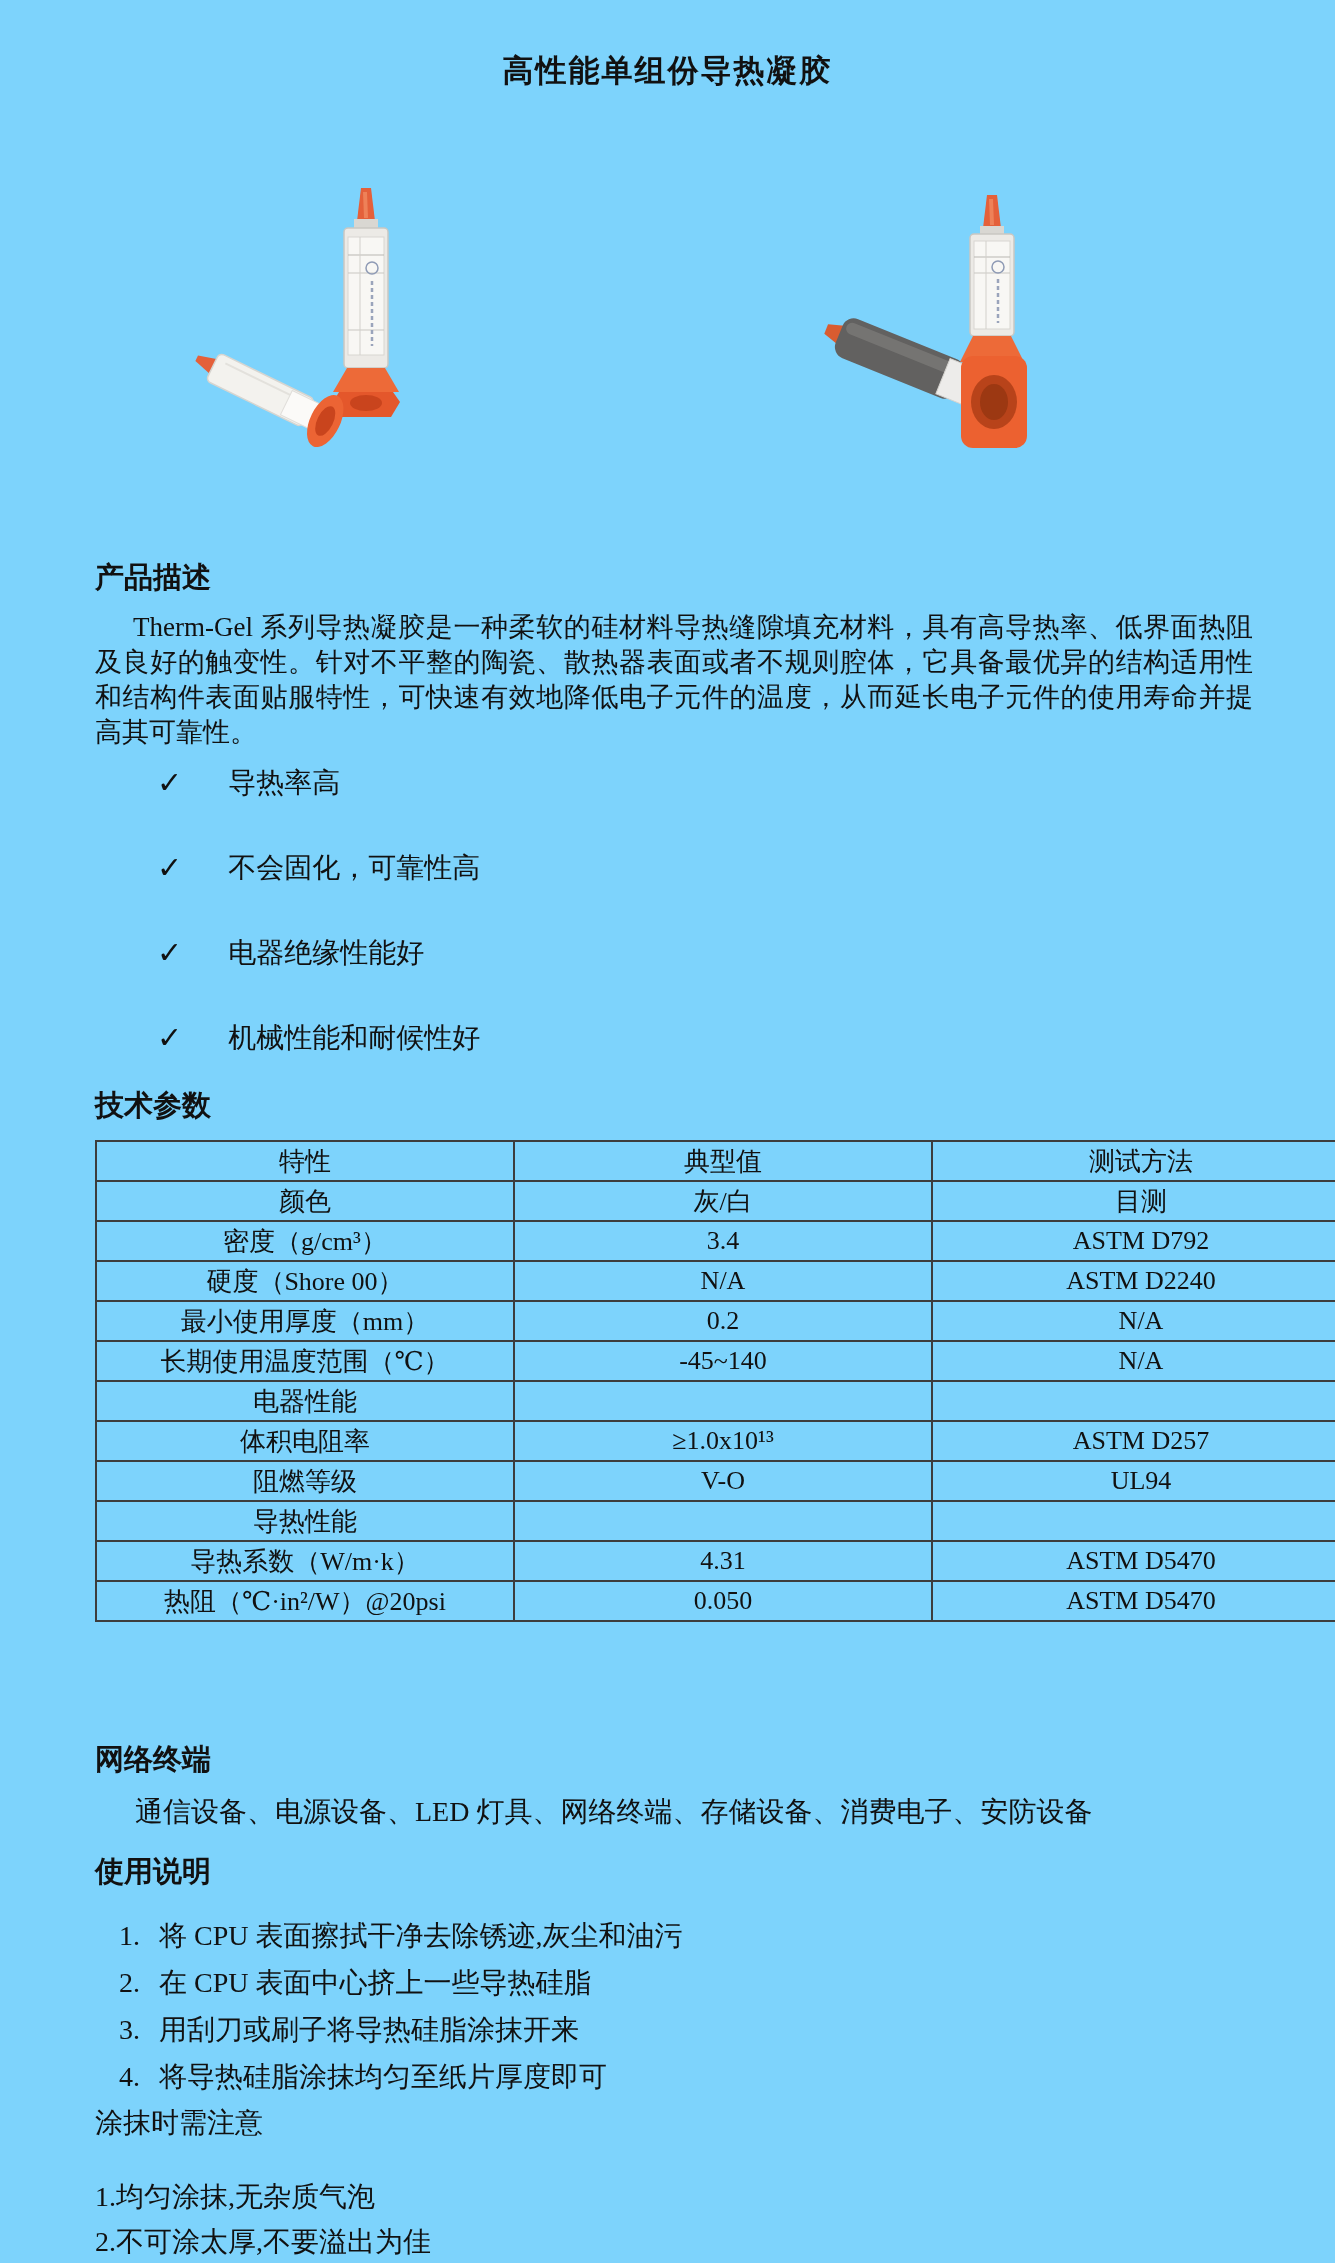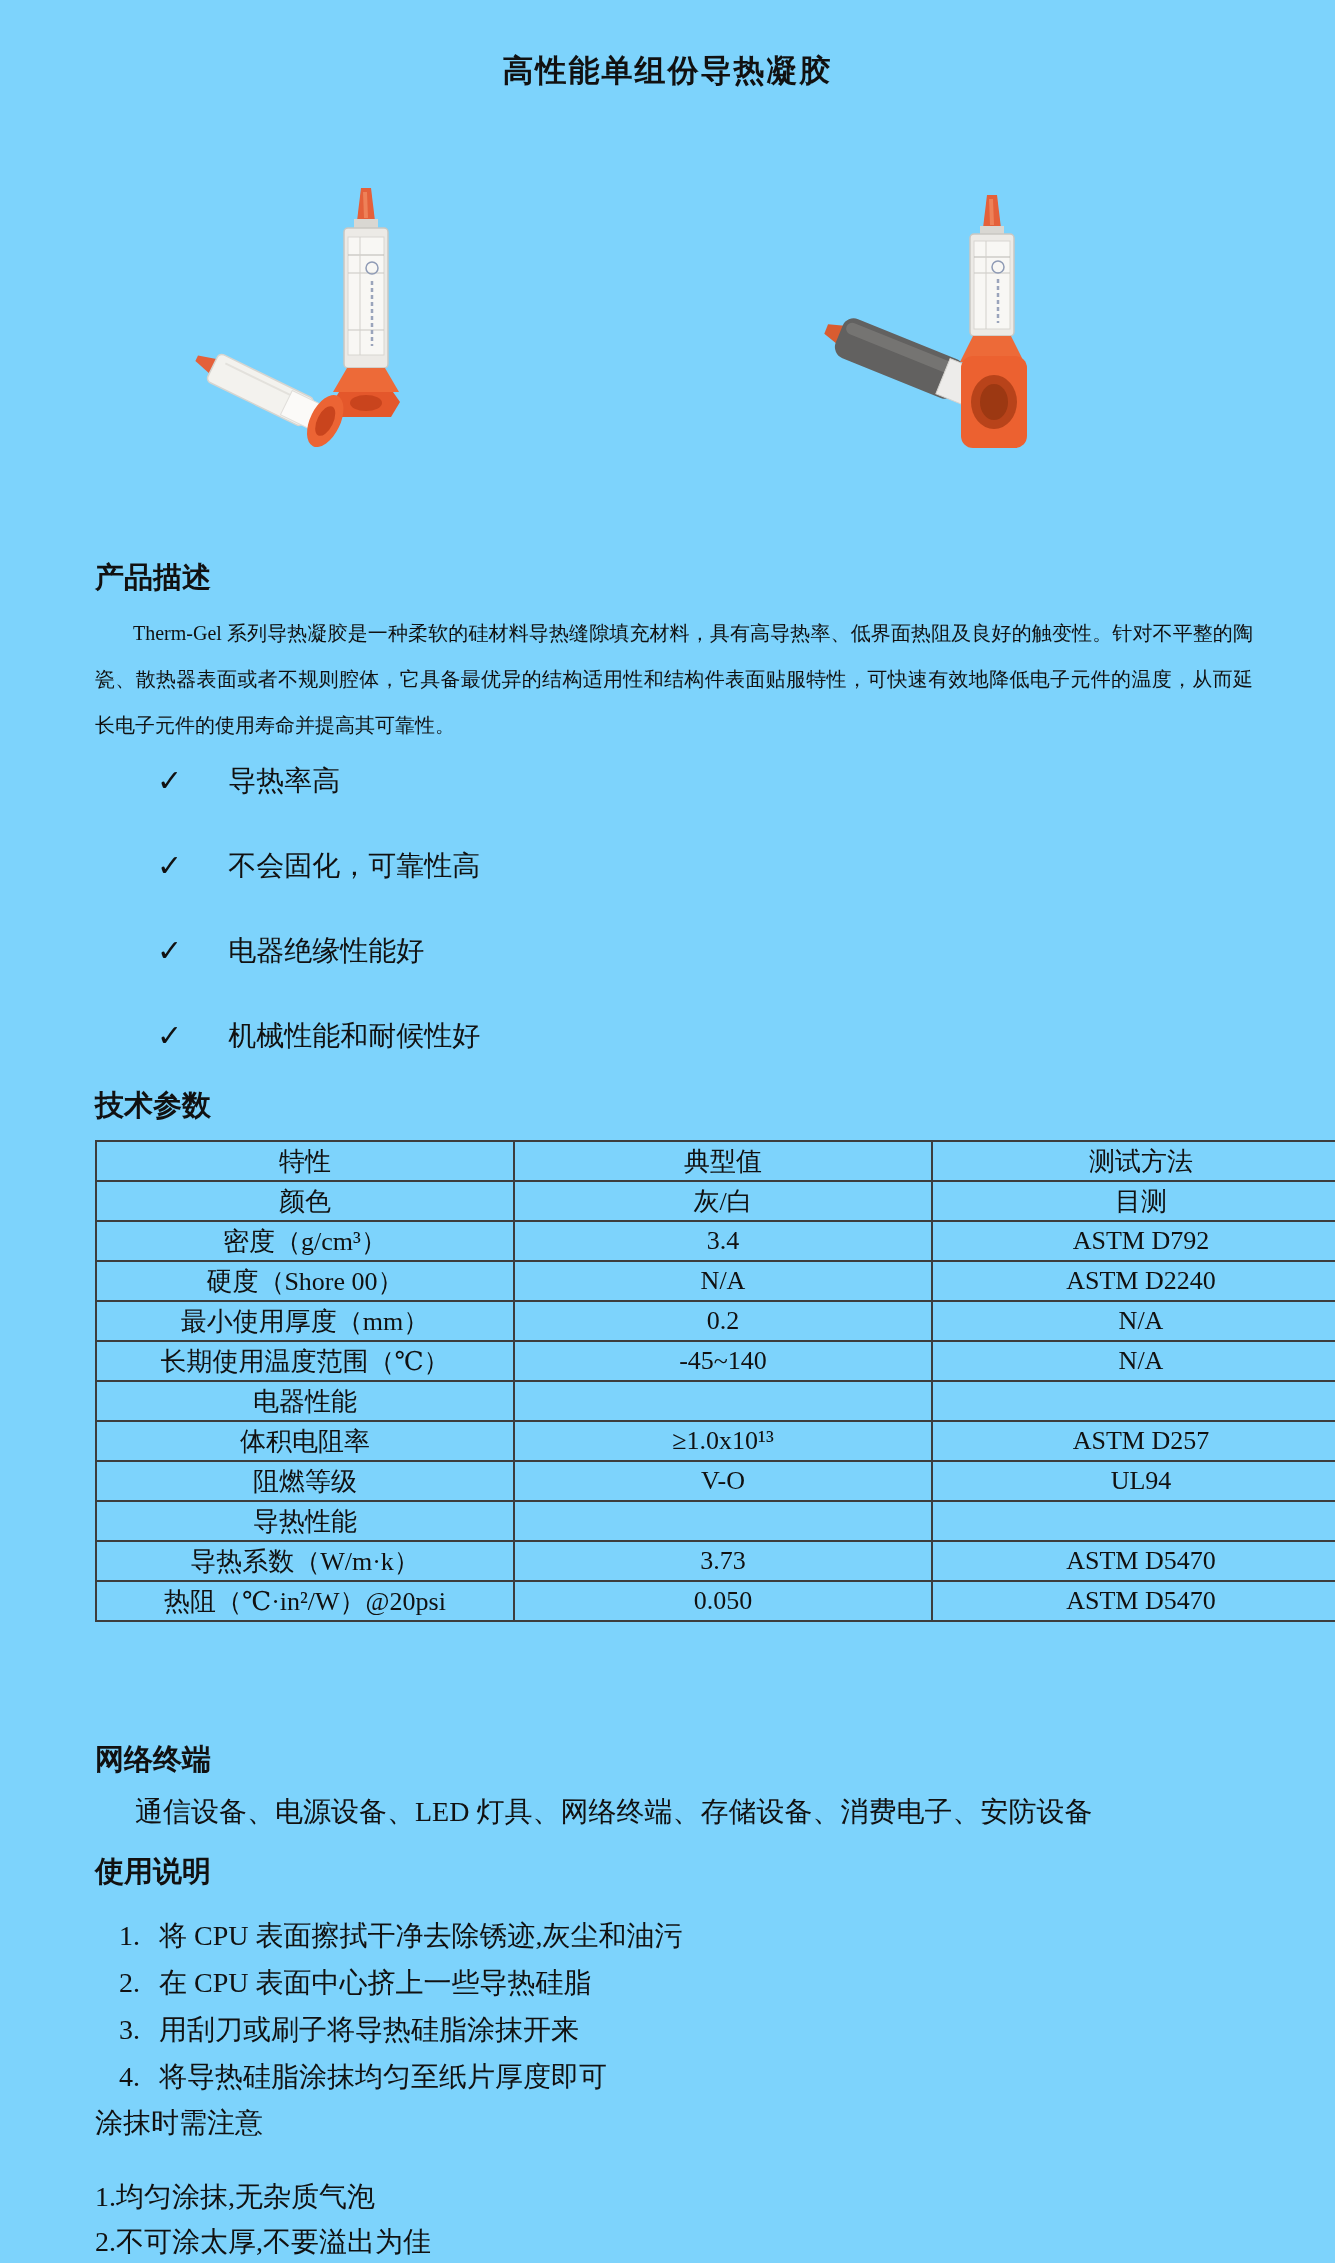--- a/index.html
+++ b/index.html
@@ -14,21 +14,21 @@
   }
   .photo { position:absolute; }
   .photo-left  { left:160px; top:118px; width:372px; height:342px; }
   .photo-right { left:783px; top:123px; width:432px; height:332px; }
 
   .section { position:absolute; left:95px; width:1158px; }
   .section-heading { font-size:29px; font-weight:bold; margin:0; }
 
   #desc { top:558px; }
   .desc-paragraph {
-    margin:12px 0 0 0; font-size:20px; line-height:46px;
+    margin:12px 0 0 0; font-size:27px; line-height:35px;
     text-align:justify; text-indent:38px;
   }
   .feature-list { margin-top:16px; }
   .feature-item {
     display:flex; align-items:center; padding-left:62px;
     height:34px; margin-bottom:51px; font-size:28px;
   }
   .check-icon {
     font-family:"DejaVu Sans",sans-serif; font-weight:bold;
     font-size:30px; margin-right:46px; line-height:34px;
@@ -193,21 +193,21 @@
           <td>V-O</td>
           <td>UL94</td>
         </tr>
         <tr>
           <td>导热性能</td>
           <td></td>
           <td></td>
         </tr>
         <tr>
           <td>导热系数（W/m·k）</td>
-          <td>3.73</td>
+          <td>4.31</td>
           <td>ASTM D5470</td>
         </tr>
         <tr>
           <td>热阻（℃·in²/W）@20psi</td>
           <td>0.050</td>
           <td>ASTM D5470</td>
         </tr>
       </tbody>
     </table>
   </div>

